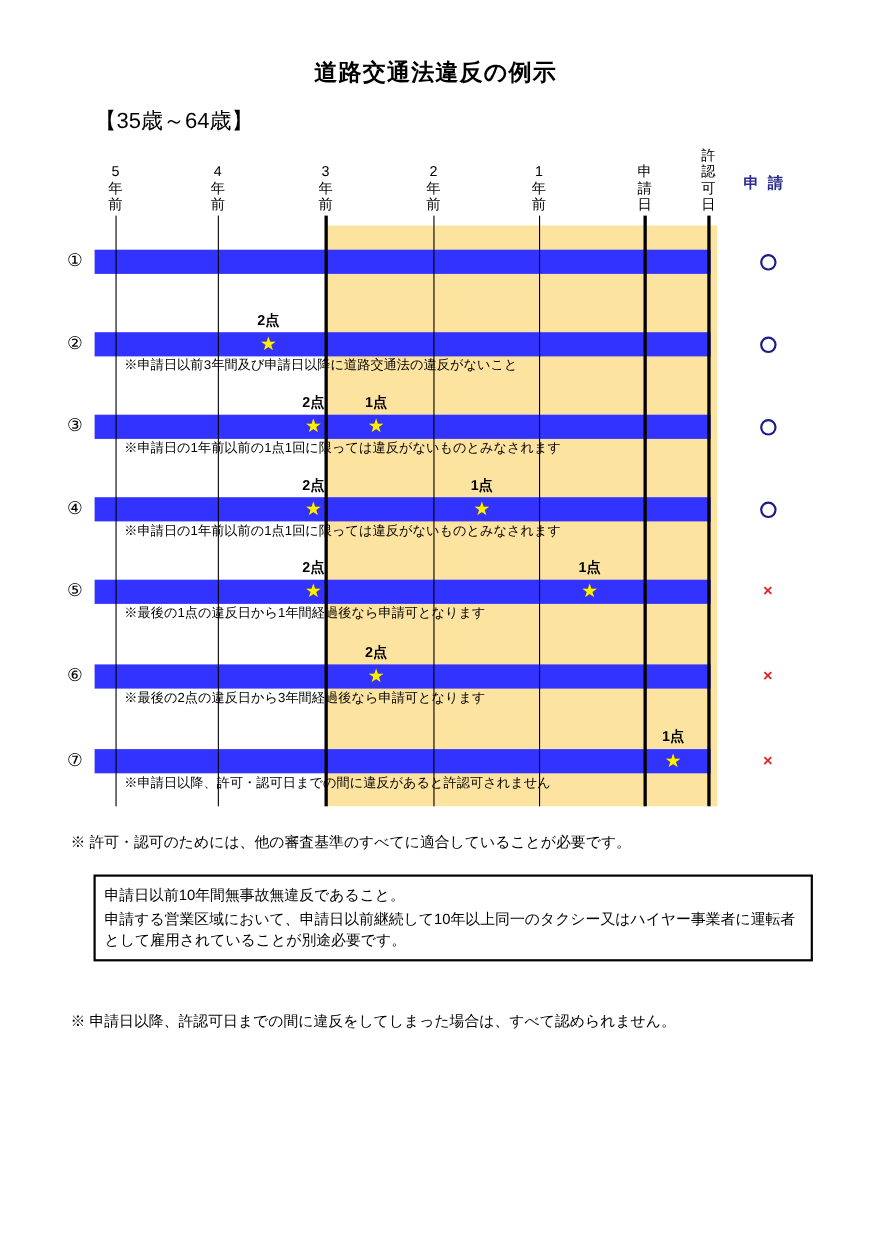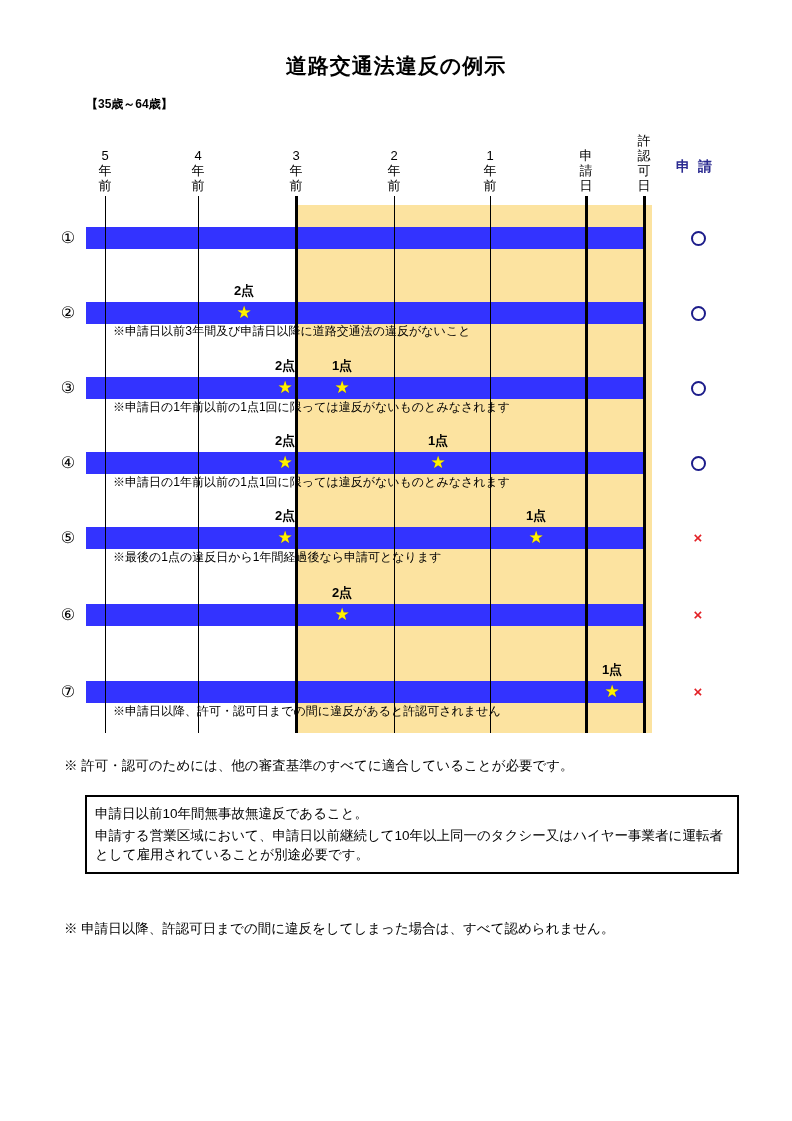--- a/index.html
+++ b/index.html
@@ -11,21 +11,21 @@
     font-family: "Liberation Sans", sans-serif;
     color: #000;
     overflow: hidden;
   }
   .title {
     position: absolute; top: 52px; left: 0; width: 100%;
     text-align: center; font-size: 21px; font-weight: bold; letter-spacing: 1px;
   }
   .age-band {
     position: absolute; top: 96px; left: 86px;
-    font-size: 12px; font-weight: bold;
+    font-size: 20px; font-weight: normal;
   }
   .chart { position: absolute; left: 0; top: 0; width: 792px; height: 1121px; }
   .band  { position: absolute; background: var(--band-yellow); z-index: 1; }
   .bar   { position: absolute; background: var(--bar-blue); z-index: 2; }
   .vline { position: absolute; background: #000; z-index: 3; }
   .axis-label {
     position: absolute; transform: translateX(-50%);
     white-space: pre-line; text-align: center;
     font-size: 13px; line-height: 15px; z-index: 4;
   }
@@ -145,20 +145,21 @@
       <div class="pt-label" style="left: 285px; top: 508px;">2点</div>
       <div class="star" style="left: 285px; top: 527px;">★</div>
       <div class="pt-label" style="left: 536px; top: 508px;">1点</div>
       <div class="star" style="left: 536px; top: 527px;">★</div>
       <div class="row-note" style="top: 550px;">※最後の1点の違反日から1年間経過後なら申請可となります</div>
       <div class="mark-cross" style="top: 529px;">×</div>
       <div class="bar" style="left: 86px; top: 604px; width: 560px; height: 22px;"></div>
       <div class="row-num" style="top: 606px;">⑥</div>
       <div class="pt-label" style="left: 342px; top: 585px;">2点</div>
       <div class="star" style="left: 342px; top: 604px;">★</div>
+      <div class="row-note" style="top: 627px;">※最後の2点の違反日から3年間経過後なら申請可となります</div>
       <div class="mark-cross" style="top: 606px;">×</div>
       <div class="bar" style="left: 86px; top: 681px; width: 560px; height: 22px;"></div>
       <div class="row-num" style="top: 683px;">⑦</div>
       <div class="pt-label" style="left: 612px; top: 662px;">1点</div>
       <div class="star" style="left: 612px; top: 681px;">★</div>
       <div class="row-note" style="top: 704px;">※申請日以降、許可・認可日までの間に違反があると許認可されません</div>
       <div class="mark-cross" style="top: 683px;">×</div>
       <div class="partial-bar" style="left: 200px; top: 1113px; width: 430px; height: 8px;"></div>
     </div>
 

